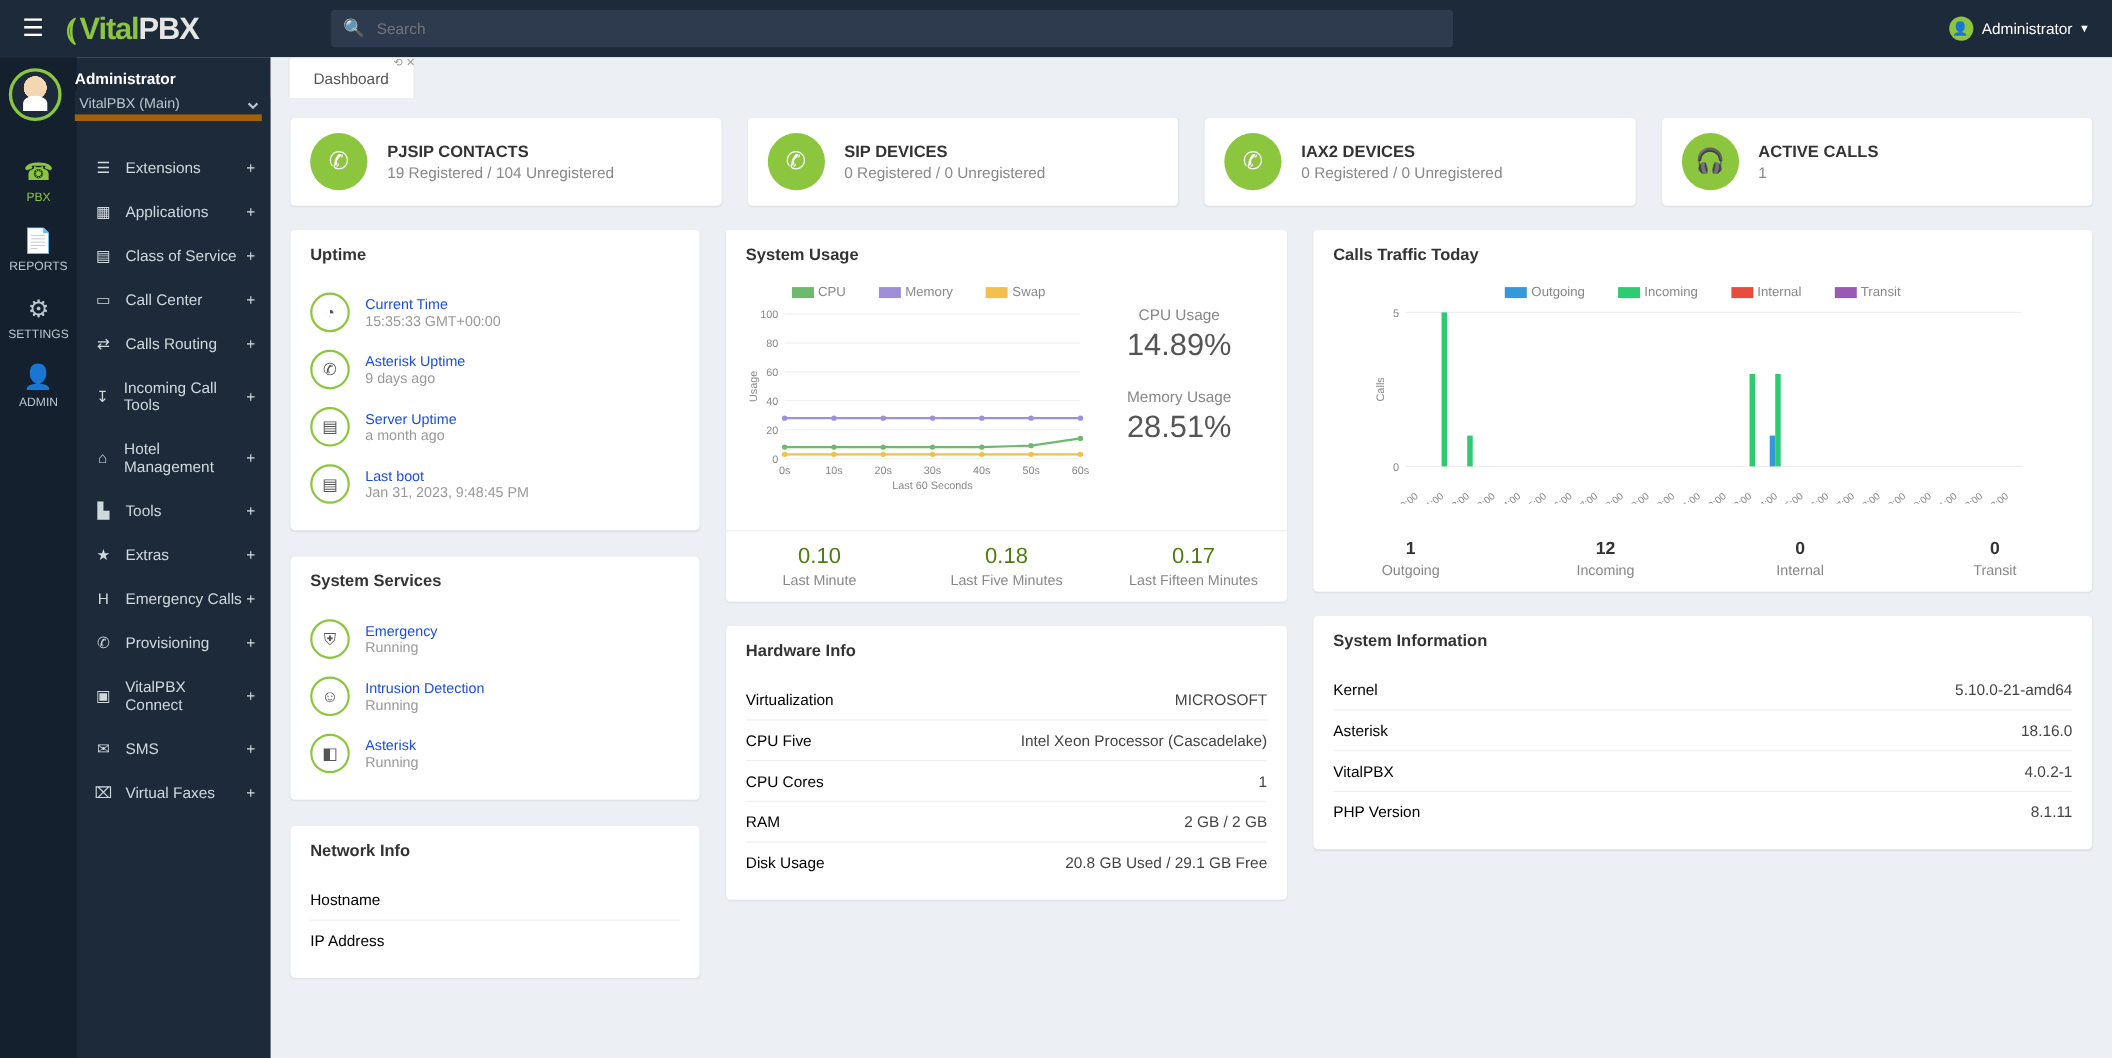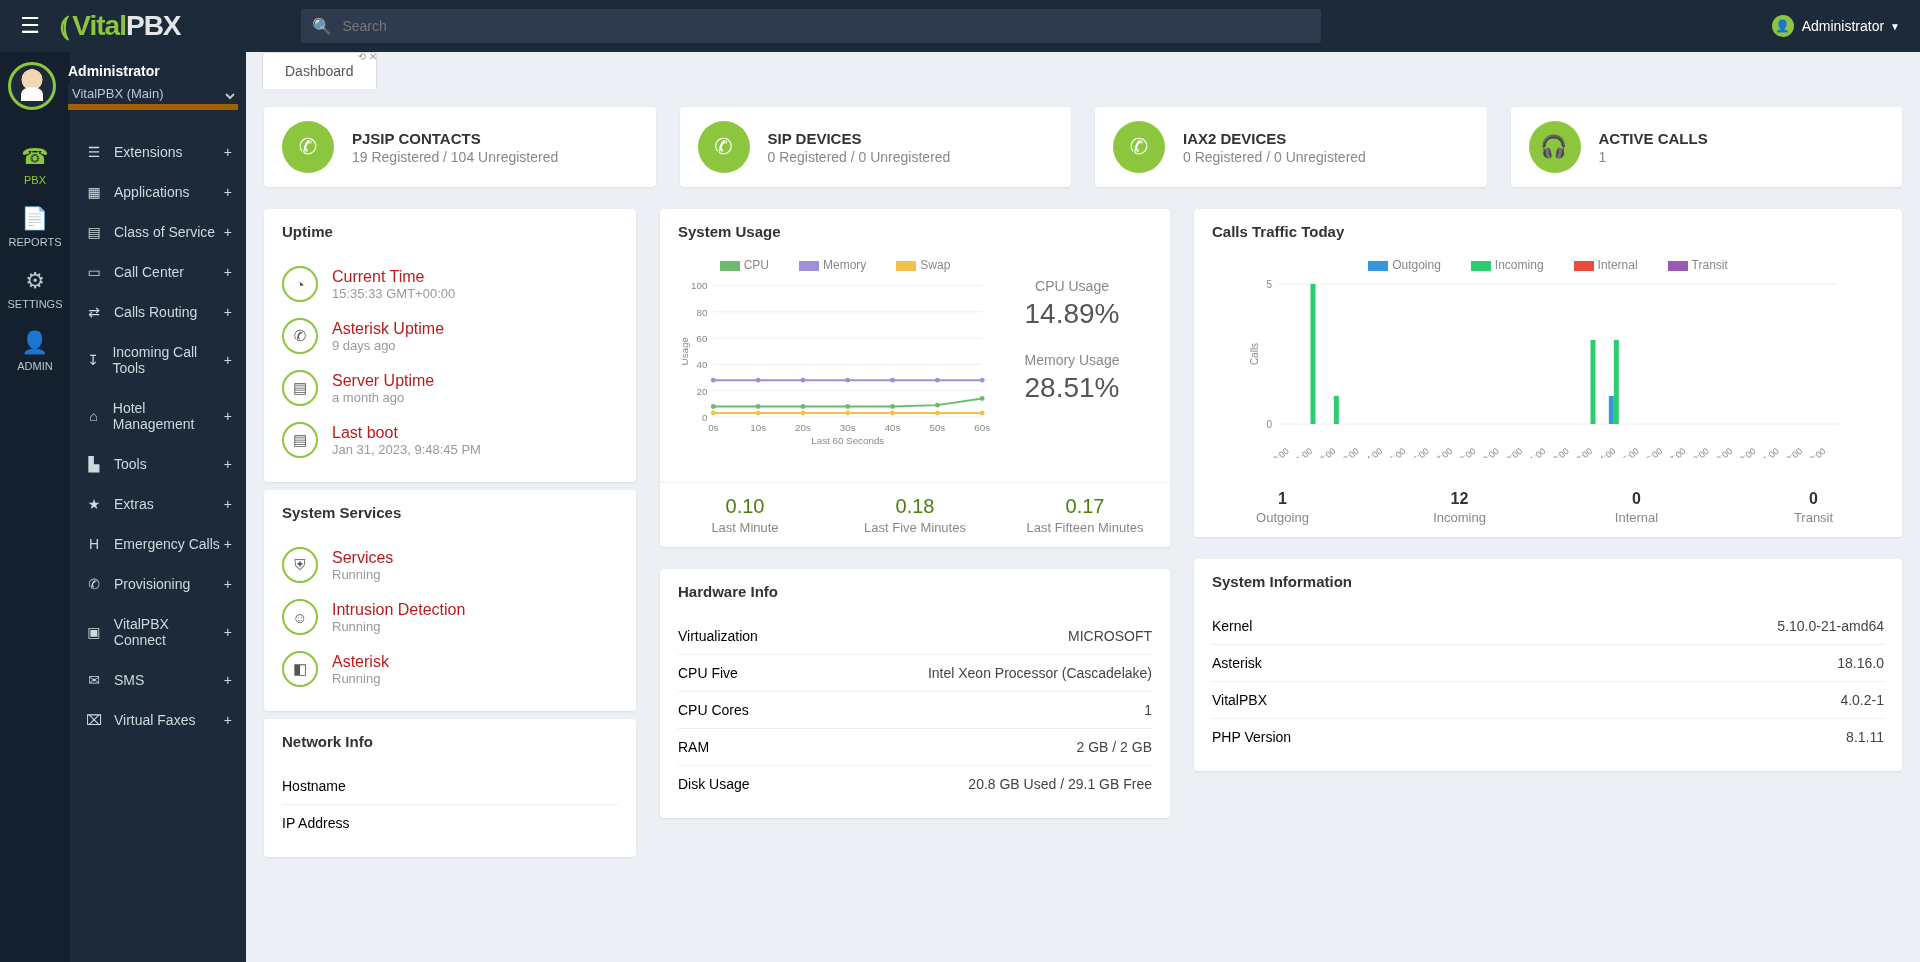--- a/index.html
+++ b/index.html
@@ -47,21 +47,21 @@
 .statcard{flex:1;background:#fff;border-radius:4px;box-shadow:0 1px 2px rgba(0,0,0,.08);padding:14px 18px;display:flex;align-items:center}
 .statcard .sc-icon{width:52px;height:52px;border-radius:50%;background:#8cc63e;color:#fff;display:flex;align-items:center;justify-content:center;font-size:22px;margin-right:18px}
 .statcard .sc-title{font-weight:bold;color:#333;font-size:15px}
 .statcard .sc-sub{color:#888;font-size:14px;margin-top:2px}
 
 .panel{background:#fff;border-radius:4px;box-shadow:0 1px 2px rgba(0,0,0,.08)}
 .panel .p-head{padding:14px 18px;font-weight:bold;color:#333;font-size:15px}
 .panel .p-body{padding:4px 18px 16px}
 .info-item{display:flex;align-items:center;padding:8px 0}
 .info-item .ii-icon{width:36px;height:36px;border:2px solid #8cc63e;border-radius:50%;display:flex;align-items:center;justify-content:center;color:#555;margin-right:14px;font-size:15px}
-.info-item .ii-t1{color:#b91c1c;font-size:16px}
+.info-item .ii-t1{color:#1d4ed8;font-size:13px}
 .info-item .ii-t2{color:#999;font-size:13px}
 .kv{display:flex;justify-content:space-between;padding:10px 0;border-top:1px solid #eee;font-size:14px}
 .kv:first-child{border-top:none}
 .kv .k{color:#000000}
 .kv .v{color:#444}
 
 #sysusage-body{display:flex}
 #su-chart{flex:1;position:relative;height:200px}
 #su-right{width:160px;text-align:center;padding-top:20px}
 #su-right .lbl{color:#888;font-size:14px}
@@ -228,21 +228,21 @@
           <div class="sc-icon">🎧</div>
           <div>
             <div class="sc-title">ACTIVE CALLS</div>
             <div class="sc-sub">1</div>
           </div>
         </div>
       </div>
 
     <div class="row" style="align-items:flex-start">
 
-      <div style="flex:0 0 372px;display:flex;flex-direction:column;gap:8px">
+      <div style="flex:0 0 372px;display:flex;flex-direction:column;gap:24px">
         <div class="panel">
           <div class="p-head">Uptime</div>
           <div class="p-body" id="uptime-body">
               <div class="info-item">
                 <div class="ii-icon">◔</div>
                 <div>
                   <div class="ii-t1">Current Time</div>
                   <div class="ii-t2">15:35:33 GMT+00:00</div>
                 </div>
               </div>
@@ -268,21 +268,21 @@
                 </div>
               </div>
             </div>
         </div>
         <div class="panel">
           <div class="p-head">System Services</div>
           <div class="p-body" id="services-body">
               <div class="info-item">
                 <div class="ii-icon">⛨</div>
                 <div>
-                  <div class="ii-t1">Services</div>
+                  <div class="ii-t1">Emergency</div>
                   <div class="ii-t2">Running</div>
                 </div>
               </div>
               <div class="info-item">
                 <div class="ii-icon">☺</div>
                 <div>
                   <div class="ii-t1">Intrusion Detection</div>
                   <div class="ii-t2">Running</div>
                 </div>
               </div>

